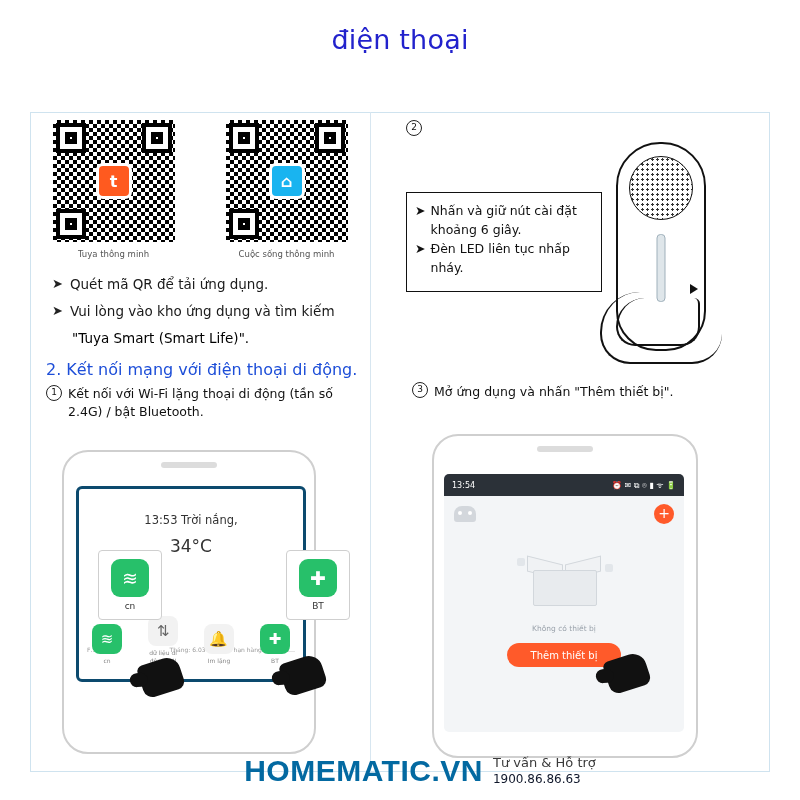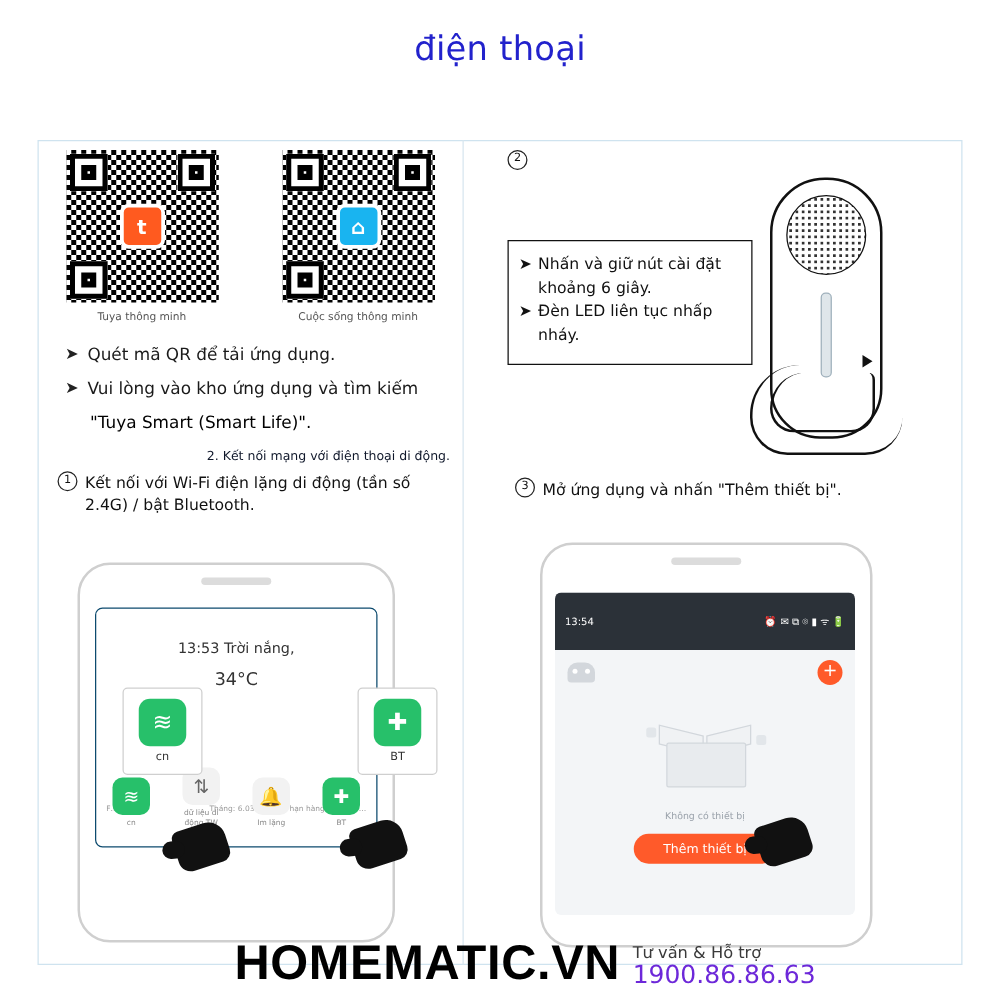--- a/index.html
+++ b/index.html
@@ -72,21 +72,21 @@
     display:flex;align-items:flex-start;
     font-size:13.5px;color:#1a1a1a;line-height:20px;margin-bottom:7px;
   }
   .bullet .arrow{
     font-size:13px;color:#222;margin-right:7px;line-height:20px;
   }
   .bullet .txt{flex:1;}
   .sub-quote{font-size:13.5px;margin-left:20px;line-height:20px;}
 
   .step-head{
-    font-size:10px;color:#0f172a;margin:12px 0 6px 6px;text-align:right;
+    font-size:16px;color:#1d4ed8;margin:12px 0 6px 6px;
   }
   .circ{
     display:inline-block;width:14px;height:14px;border-radius:50%;
     border:1px solid #222;font-size:9px;line-height:13px;text-align:center;
     margin-right:6px;vertical-align:1px;
   }
   .step-item{
     display:flex;font-size:12.5px;line-height:18px;color:#111;margin-left:6px;
   }
   .step-item .txt{flex:1;}
@@ -96,27 +96,27 @@
     position:absolute;
     border:2px solid #cfcfcf;border-radius:26px;background:#fff;
   }
   .phone .notch-bar{
     position:absolute;left:50%;transform:translateX(-50%);top:10px;
     width:56px;height:6px;border-radius:3px;background:#dcdcdc;
   }
   .phone-l{left:62px;top:450px;width:250px;height:300px;}
   .screen-l{
     position:absolute;left:12px;top:34px;width:224px;height:190px;
-    border:1px solid #0c4a6e;border-radius:6px;background:#fff;
+    border:3px solid #0c4a6e;border-radius:6px;background:#fff;
     overflow:hidden;
   }
   .weather{
     text-align:center;font-size:11.5px;color:#333;padding-top:18px;line-height:26px;
   }
-  .weather .temp{font-size:14px;}
+  .weather .temp{font-size:17px;}
   .row-meta{
     position:absolute;left:8px;bottom:26px;right:8px;
     display:flex;justify-content:space-between;
     font-size:6px;color:#999;
   }
   .toggles{
     position:absolute;left:0;right:0;bottom:14px;
     display:flex;justify-content:space-around;align-items:flex-end;
   }
   .tog{width:44px;text-align:center;}
@@ -197,21 +197,21 @@
   .note-line{display:flex;font-size:12.5px;line-height:19px;color:#111;}
   .note-line .arrow{margin-right:5px;}
 
   .phone-r{left:432px;top:434px;width:262px;height:320px;}
   .screen-r{
     position:absolute;left:10px;top:38px;width:240px;height:258px;
     background:#f3f5f7;border-radius:5px;overflow:hidden;
   }
   .statusbar{
     display:flex;justify-content:space-between;align-items:center;
-    background:#2b3138;color:#fff;font-size:8px;padding:16px 8px;height:14px;
+    background:#2b3138;color:#fff;font-size:8px;padding:4px 8px;height:14px;
   }
   .sb-icons{display:flex;gap:3px;align-items:center;font-size:8px;}
   .app-top{
     display:flex;justify-content:space-between;align-items:center;
     padding:8px 10px;
   }
   .ghost{
     width:22px;height:16px;border-radius:8px 8px 3px 3px;background:#d3d7dc;position:relative;
   }
   .ghost:before,.ghost:after{
@@ -247,27 +247,27 @@
     color:#fff;font-size:10px;display:flex;align-items:center;justify-content:center;
   }
   .hand-r{left:606px;top:656px;}
 
   
   .footer{
     position:absolute;left:0;right:0;bottom:6px;height:46px;
     display:flex;align-items:center;justify-content:center;gap:10px;
   }
   .wm{
-    font-size:39px;color:#000000;font-weight:bold;letter-spacing:.5px;
+    font-size:30px;color:#0369a1;font-weight:bold;letter-spacing:.5px;
     font-family:"Liberation Sans", sans-serif;
     margin-left:40px;
   }
   .contact{line-height:17px;}
   .contact .c1{font-size:13px;color:#3a3a3a;}
-  .contact .c2{font-size:20px;color:#6d28d9;}
+  .contact .c2{font-size:12px;color:#0f172a;}
 </style>
 </head>
 <body>
 
 <div class="title">
   <span class="line2">điện thoại</span>
 </div>
 
 <div class="board"></div>
 <div class="divider"></div>
@@ -304,21 +304,21 @@
       <span class="arrow">➤</span>
       <span class="txt">Vui lòng vào kho ứng dụng và tìm kiếm</span>
     </div>
     <div class="sub-quote">"Tuya Smart (Smart Life)".</div>
   </div>
 
   <div class="step-head">2. Kết nối mạng với điện thoại di động.</div>
 
   <div class="step-item">
     <span class="circ">1</span>
-    <span class="txt">Kết nối với Wi-Fi điện lặng di động (tần số 2.4G) / bật Bluetooth.</span>
+    <span class="txt">Kết nối với Wi-Fi lặng thoại di động (tần số 2.4G) / bật Bluetooth.</span>
   </div>
 </div>
 
 <div class="phone phone-l">
   <div class="notch-bar"></div>
   <div class="screen-l">
     <div class="weather">
       <div>13:53 Trời nắng,</div>
       <div class="temp">34°C</div>
     </div>

